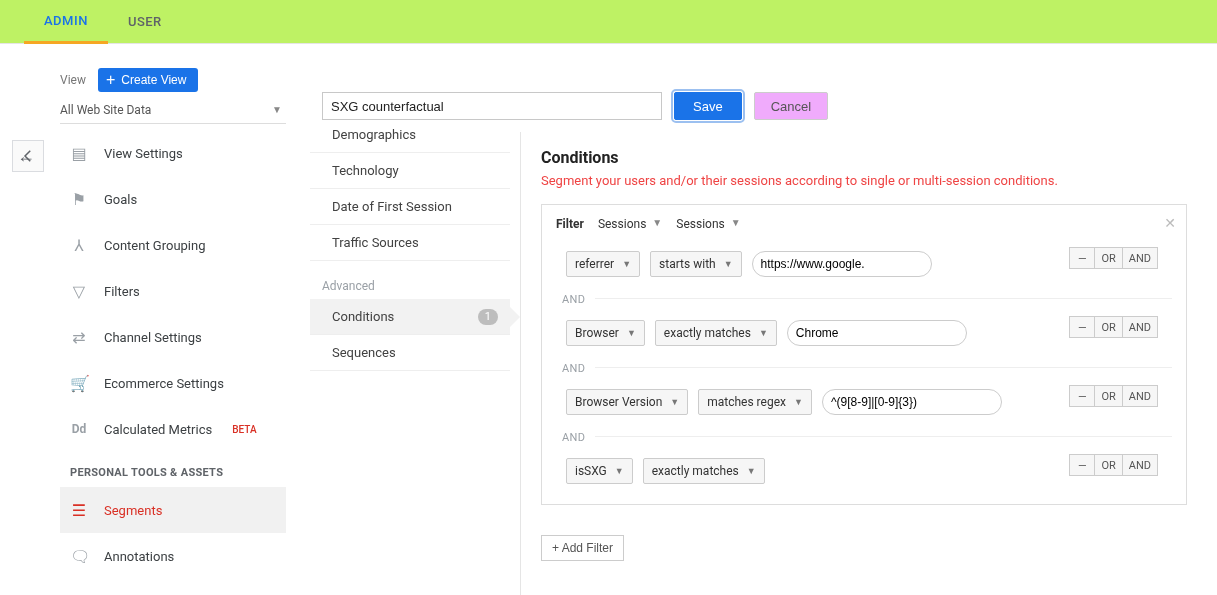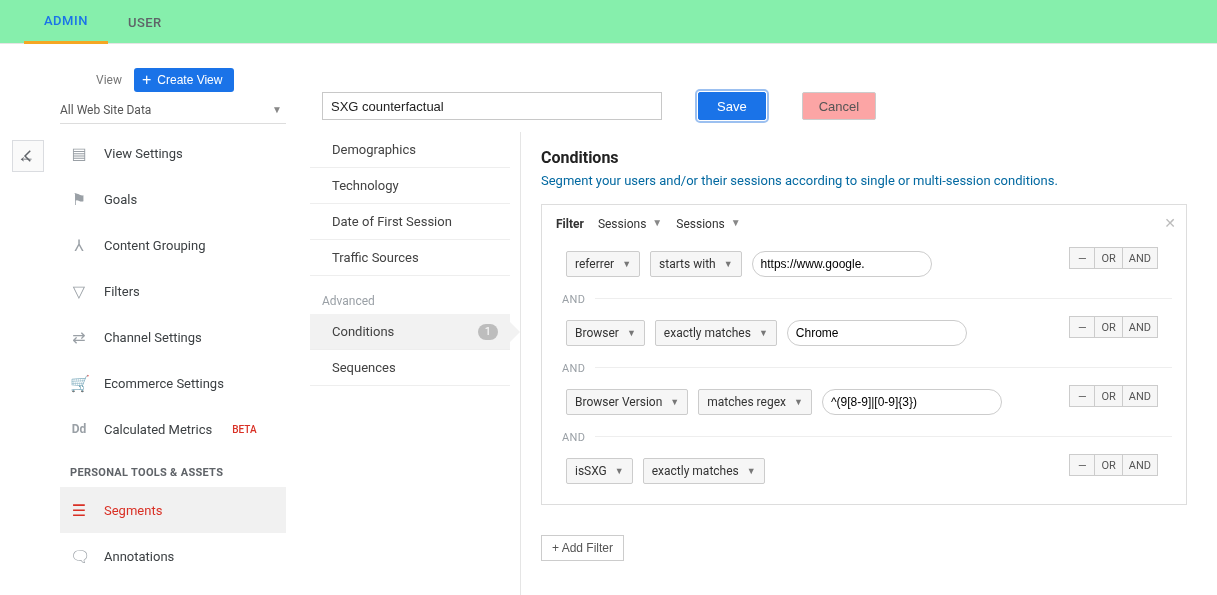--- a/index.html
+++ b/index.html
@@ -10,23 +10,23 @@
     background: #fff;
     width: 1217px;
     height: 595px;
     overflow: hidden;
     position: relative;
   }
 
   
   .top-tabs {
     height: 44px;
-    background: #86efac;
+    background: #bef264;
     display: flex;
-    align-items: flex-start;
+    align-items: center;
     padding-left: 24px;
     border-bottom: 1px solid #e5e5e5;
   }
   .top-tab {
     padding: 0 20px;
     height: 44px;
     display: flex;
     align-items: center;
     font-size: 13px;
     font-weight: 500;
@@ -52,21 +52,21 @@
     border: 1px solid #dadce0;
     background: #fafafa;
     cursor: pointer;
     font-size: 18px;
     color: #5f6368;
   }
 
   .view-row {
     position:absolute;
     top:68px; left:60px;
-    display:flex; align-items:center; gap:12px;margin-left:36px;
+    display:flex; align-items:center; gap:12px;
   }
   .view-label { color:#777; font-size:12px; }
   .btn-primary {
     background:#1a73e8; color:#fff; border:none; border-radius:3px;
     height:24px; padding:0 12px 0 8px; font-size:12px; font-weight:500;
     display:flex; align-items:center; gap:6px; cursor:pointer;
   }
   .plus { font-size:16px; font-weight:400; line-height:1; }
 
   .data-select {
@@ -90,39 +90,39 @@
   .nav-item.active .icon { color:#d93025; }
   .beta { color:#d93025; font-size:10px; font-weight:500; margin-left:4px; }
   .nav-section {
     font-size:11px; font-weight:700; color:#5f6368; letter-spacing:0.3px;
     padding:14px 10px 8px;
   }
 
   
   .header-row {
     position:absolute; top:92px; left:322px;
-    display:flex; align-items:center; gap:36px;
+    display:flex; align-items:center; gap:12px;
   }
   .seg-name-input {
     width:340px; height:28px; border:1px solid #c8c8c8;
     padding:0 8px; font-size:13px; color:#222;
   }
   .btn-save {
     background:#1a73e8; color:#fff; border:1px solid #1a73e8;
     outline:2px solid #9cc0f0; outline-offset:1px;
     height:28px; padding:0 18px; font-size:13px; cursor:pointer; border-radius:2px;
   }
   .btn-cancel {
-    background:#fca5a5; color:#555; border:1px solid #ccc;
+    background:#f0abfc; color:#555; border:1px solid #ccc;
     height:28px; padding:0 16px; font-size:13px; cursor:pointer; border-radius:2px;
   }
 
   
   .cat-list {
-    position:absolute; top:132px; left:310px; width:200px;
+    position:absolute; top:117px; left:310px; width:200px;
   }
   .cat-item {
     height:36px; display:flex; align-items:center;
     padding-left:22px; border-bottom:1px solid #eee;
     font-size:13px; color:#424242; cursor:pointer;
     position:relative;
   }
   .advanced-label {
     padding:18px 0 6px 12px; font-size:12px; color:#9aa0a6;
   }
@@ -142,21 +142,21 @@
     border-radius:8px; padding:0 7px; height:16px; line-height:16px;
   }
 
   
   .right-panel {
     position:absolute; top:132px; left:520px; right:10px; bottom:0;
     border-left:1px solid #e5e5e5;
     padding:16px 20px;
   }
   .cond-title { font-size:16px; font-weight:700; color:#222; }
-  .cond-desc { font-size:13px; color:#0369a1; margin:6px 0 16px; }
+  .cond-desc { font-size:13px; color:#ef4444; margin:6px 0 16px; }
 
   .filter-box {
     border:1px solid #ddd; padding:12px 14px; position:relative;
   }
   .close-x {
     position:absolute; top:10px; right:10px; color:#bbb; font-size:14px; cursor:pointer;
   }
   .filter-head {
     display:flex; align-items:center; gap:14px; margin-bottom:12px;
   }

